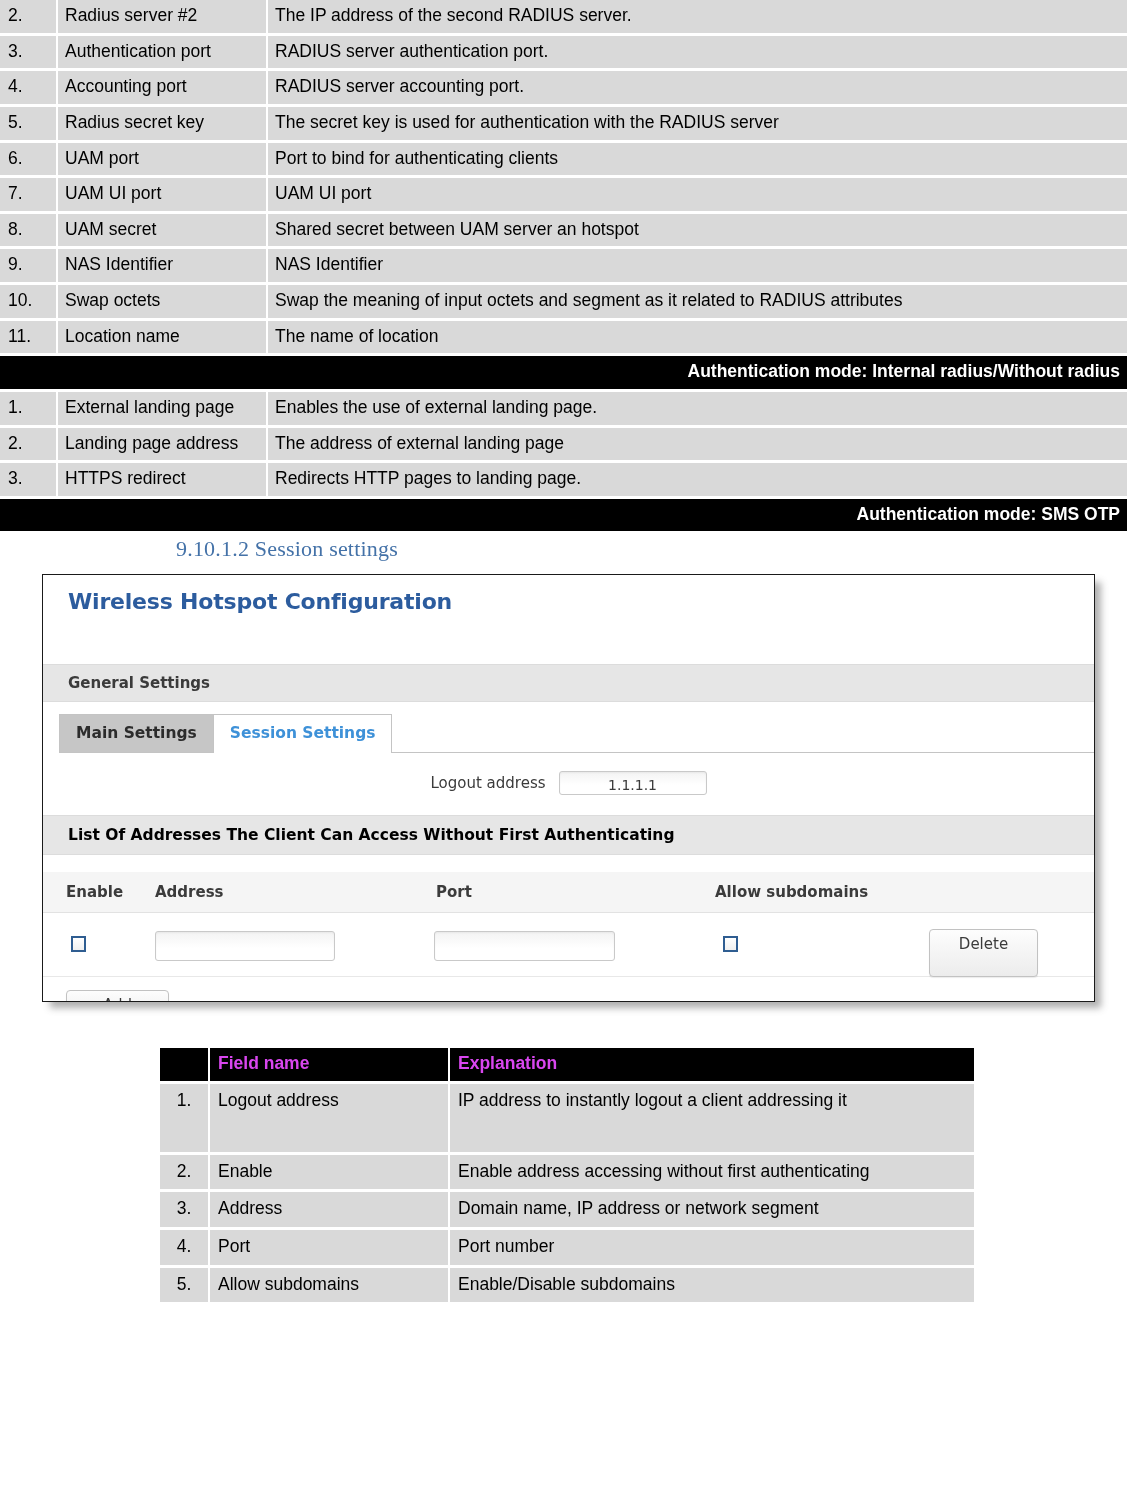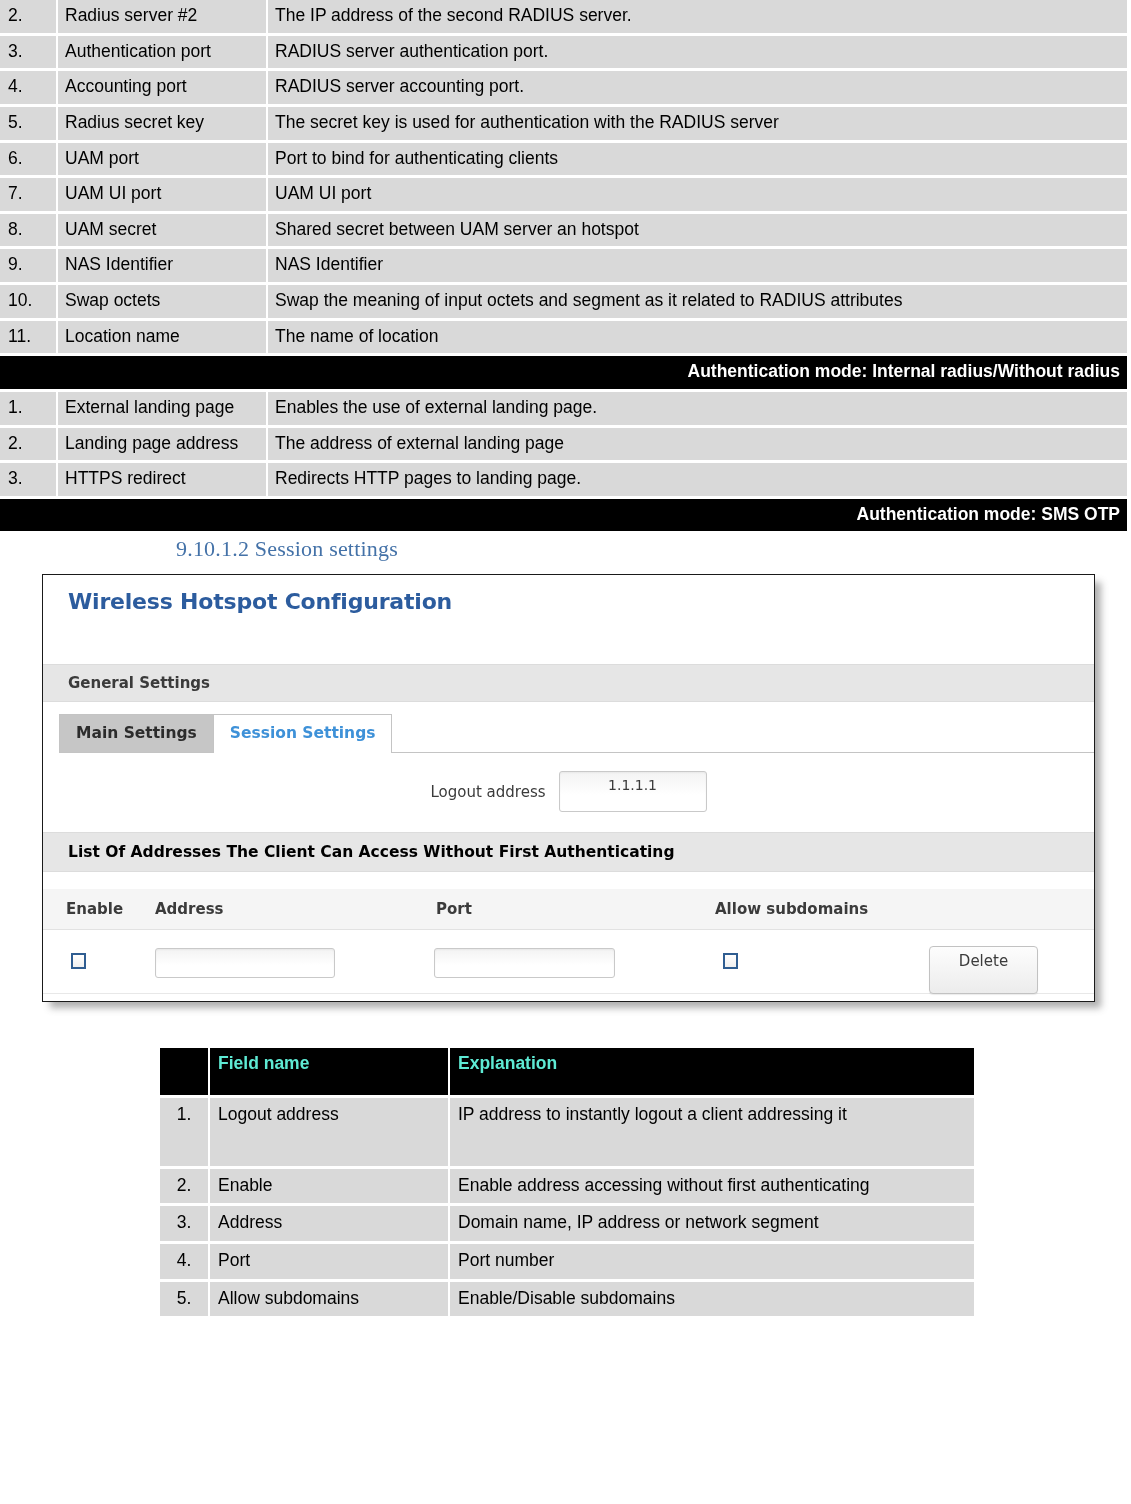--- a/index.html
+++ b/index.html
@@ -155,21 +155,21 @@
   .field-label {
     font-size: 15px;
     color: #3b3b3b;
     display: inline-block;
     vertical-align: middle;
     margin-right: 13px;
   }
   .txtbox {
     display: inline-block;
     vertical-align: middle;
-    height: 41px;
+    height: 24px;
     border: 1px solid #c9c9c9;
     border-radius: 3px;
     background: linear-gradient(#f3f3f3, #ffffff 58%);
     box-shadow: inset 0 1px 2px rgba(0,0,0,0.05);
     box-sizing: border-box;
     font-size: 14px;
     color: #3b3b3b;
     padding: 4px 7px;
     line-height: 19px;
   }
@@ -257,24 +257,24 @@
   }
   #bottom-table col.c1 { width: 48px; }
   #bottom-table col.c2 { width: 238px; }
   #bottom-table col.c3 { width: auto; }
   #bottom-table td {
     font-size: 17.5px;
     padding: 5px 8px 6px 8px;
   }
   #bottom-table .hdr td {
     background: #000000;
-    color: #5eead4;
+    color: #d946ef;
     font-weight: bold;
     text-align: left;
-    padding: 4px 8px 19px 8px;
+    padding: 4px 8px 5px 8px;
   }
   #bottom-table .hdr td.num { background: #000000; }
   #bottom-table td.num { text-align: center; padding-left: 4px; padding-right: 4px; }
   .tall-cell { height: 68px; }
   .vmid { vertical-align: middle; }
 
   
   .pageno {
     position: absolute;
     left: 0;

